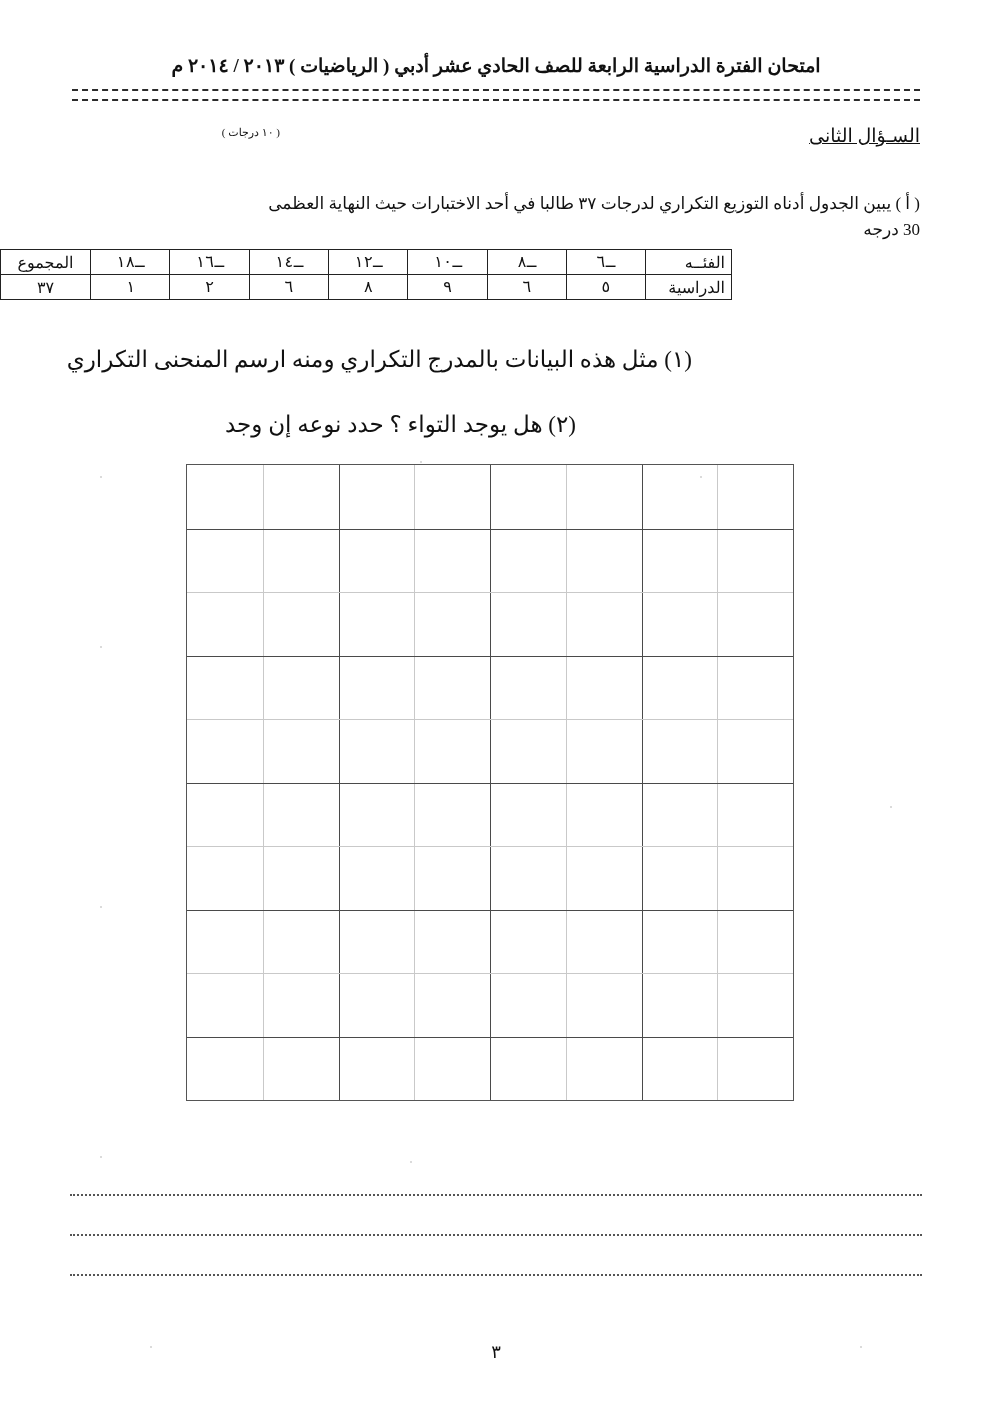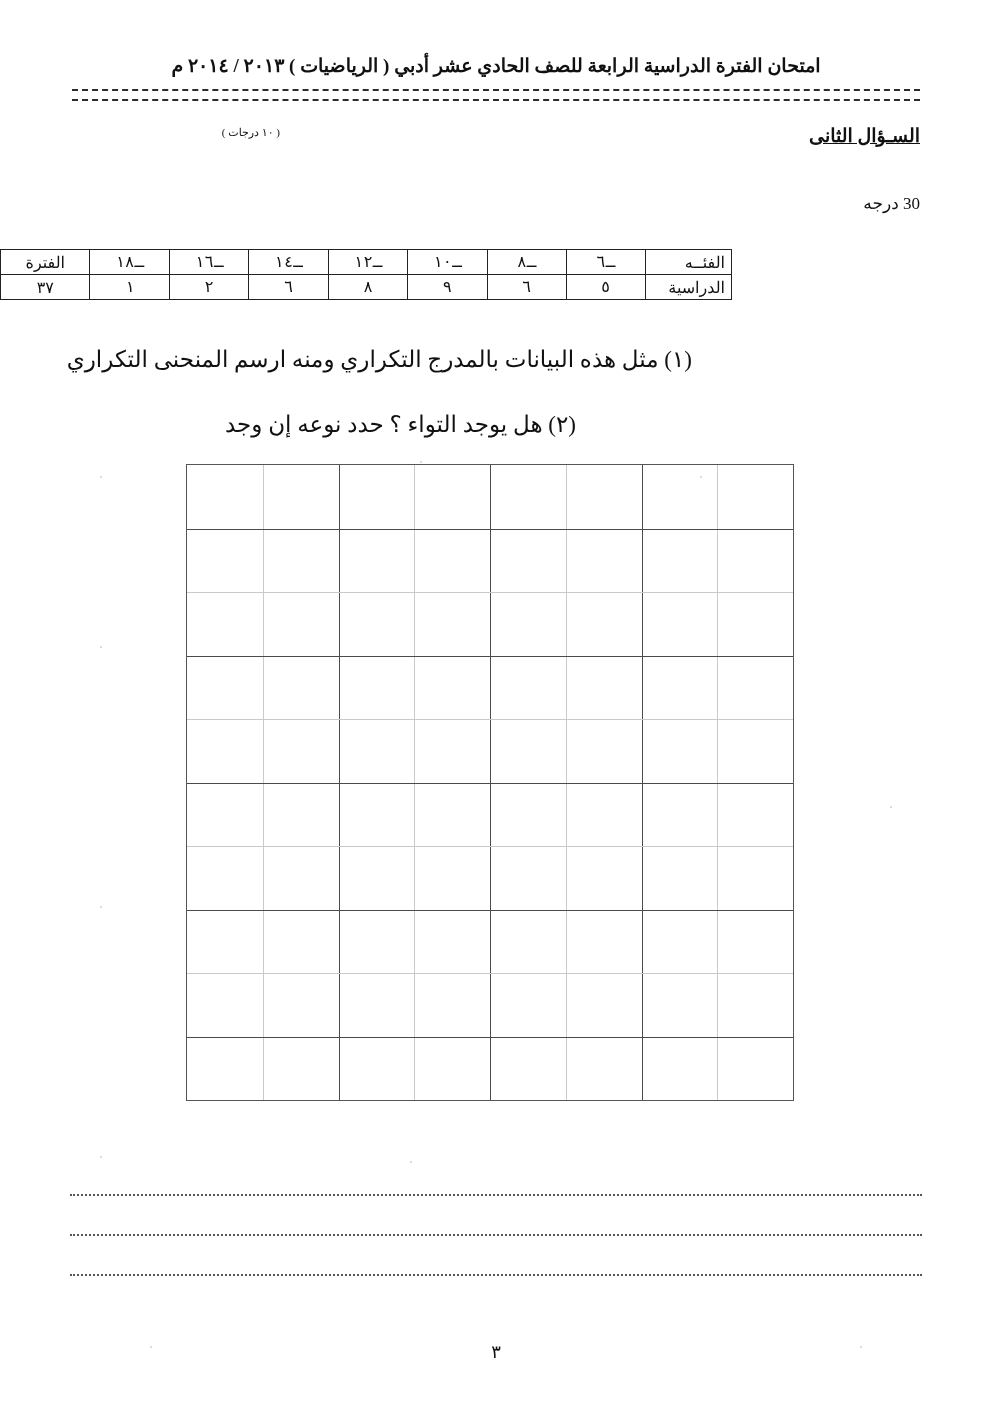--- a/index.html
+++ b/index.html
@@ -50,21 +50,21 @@
     right: 72px;
     left: 72px;
     height: 30px;
     direction: rtl;
   }
   .q-title {
     position: absolute;
     right: 0;
     top: 0;
     font-size: 19px;
-    font-weight: bold;
+    font-weight: normal;
     text-decoration: underline;
   }
   .q-marks {
     position: absolute;
     right: 640px;
     top: 2px;
     font-size: 11px;
   }
 
   
@@ -181,36 +181,37 @@
 
   <div class="exam-header">امتحان  الفترة الدراسية الرابعة للصف الحادي  عشر أدبي ( الرياضيات )    ٢٠١٣ / ٢٠١٤ م</div>
   <div class="header-rule"></div>
 
   <div class="q-title-row">
     <span class="q-title">السـؤال الثانى</span>
     <span class="q-marks">( ١٠ درجات )</span>
   </div>
 
   <div class="part-a">
+    <span>( أ  ) يبين الجدول أدناه التوزيع التكراري لدرجات ٣٧ طالبا في أحد الاختبارات حيث النهاية العظمى</span>
     <span class="line2">30 درجه</span>
   </div>
 
   <div class="freq-table-wrap">
     <table class="freq">
       <tbody>
           <tr>
         <td class="label">الفئــه</td>
         <td class="cell">ـ٦</td>
         <td class="cell">ـ٨</td>
         <td class="cell">ـ١٠</td>
         <td class="cell">ـ١٢</td>
         <td class="cell">ـ١٤</td>
         <td class="cell">ـ١٦</td>
         <td class="cell">ـ١٨</td>
-        <td class="total">الفترة</td>
+        <td class="total">المجموع</td>
       </tr>
       <tr>
         <td class="label">الدراسية</td>
         <td class="cell">٥</td>
         <td class="cell">٦</td>
         <td class="cell">٩</td>
         <td class="cell">٨</td>
         <td class="cell">٦</td>
         <td class="cell">٢</td>
         <td class="cell">١</td>

